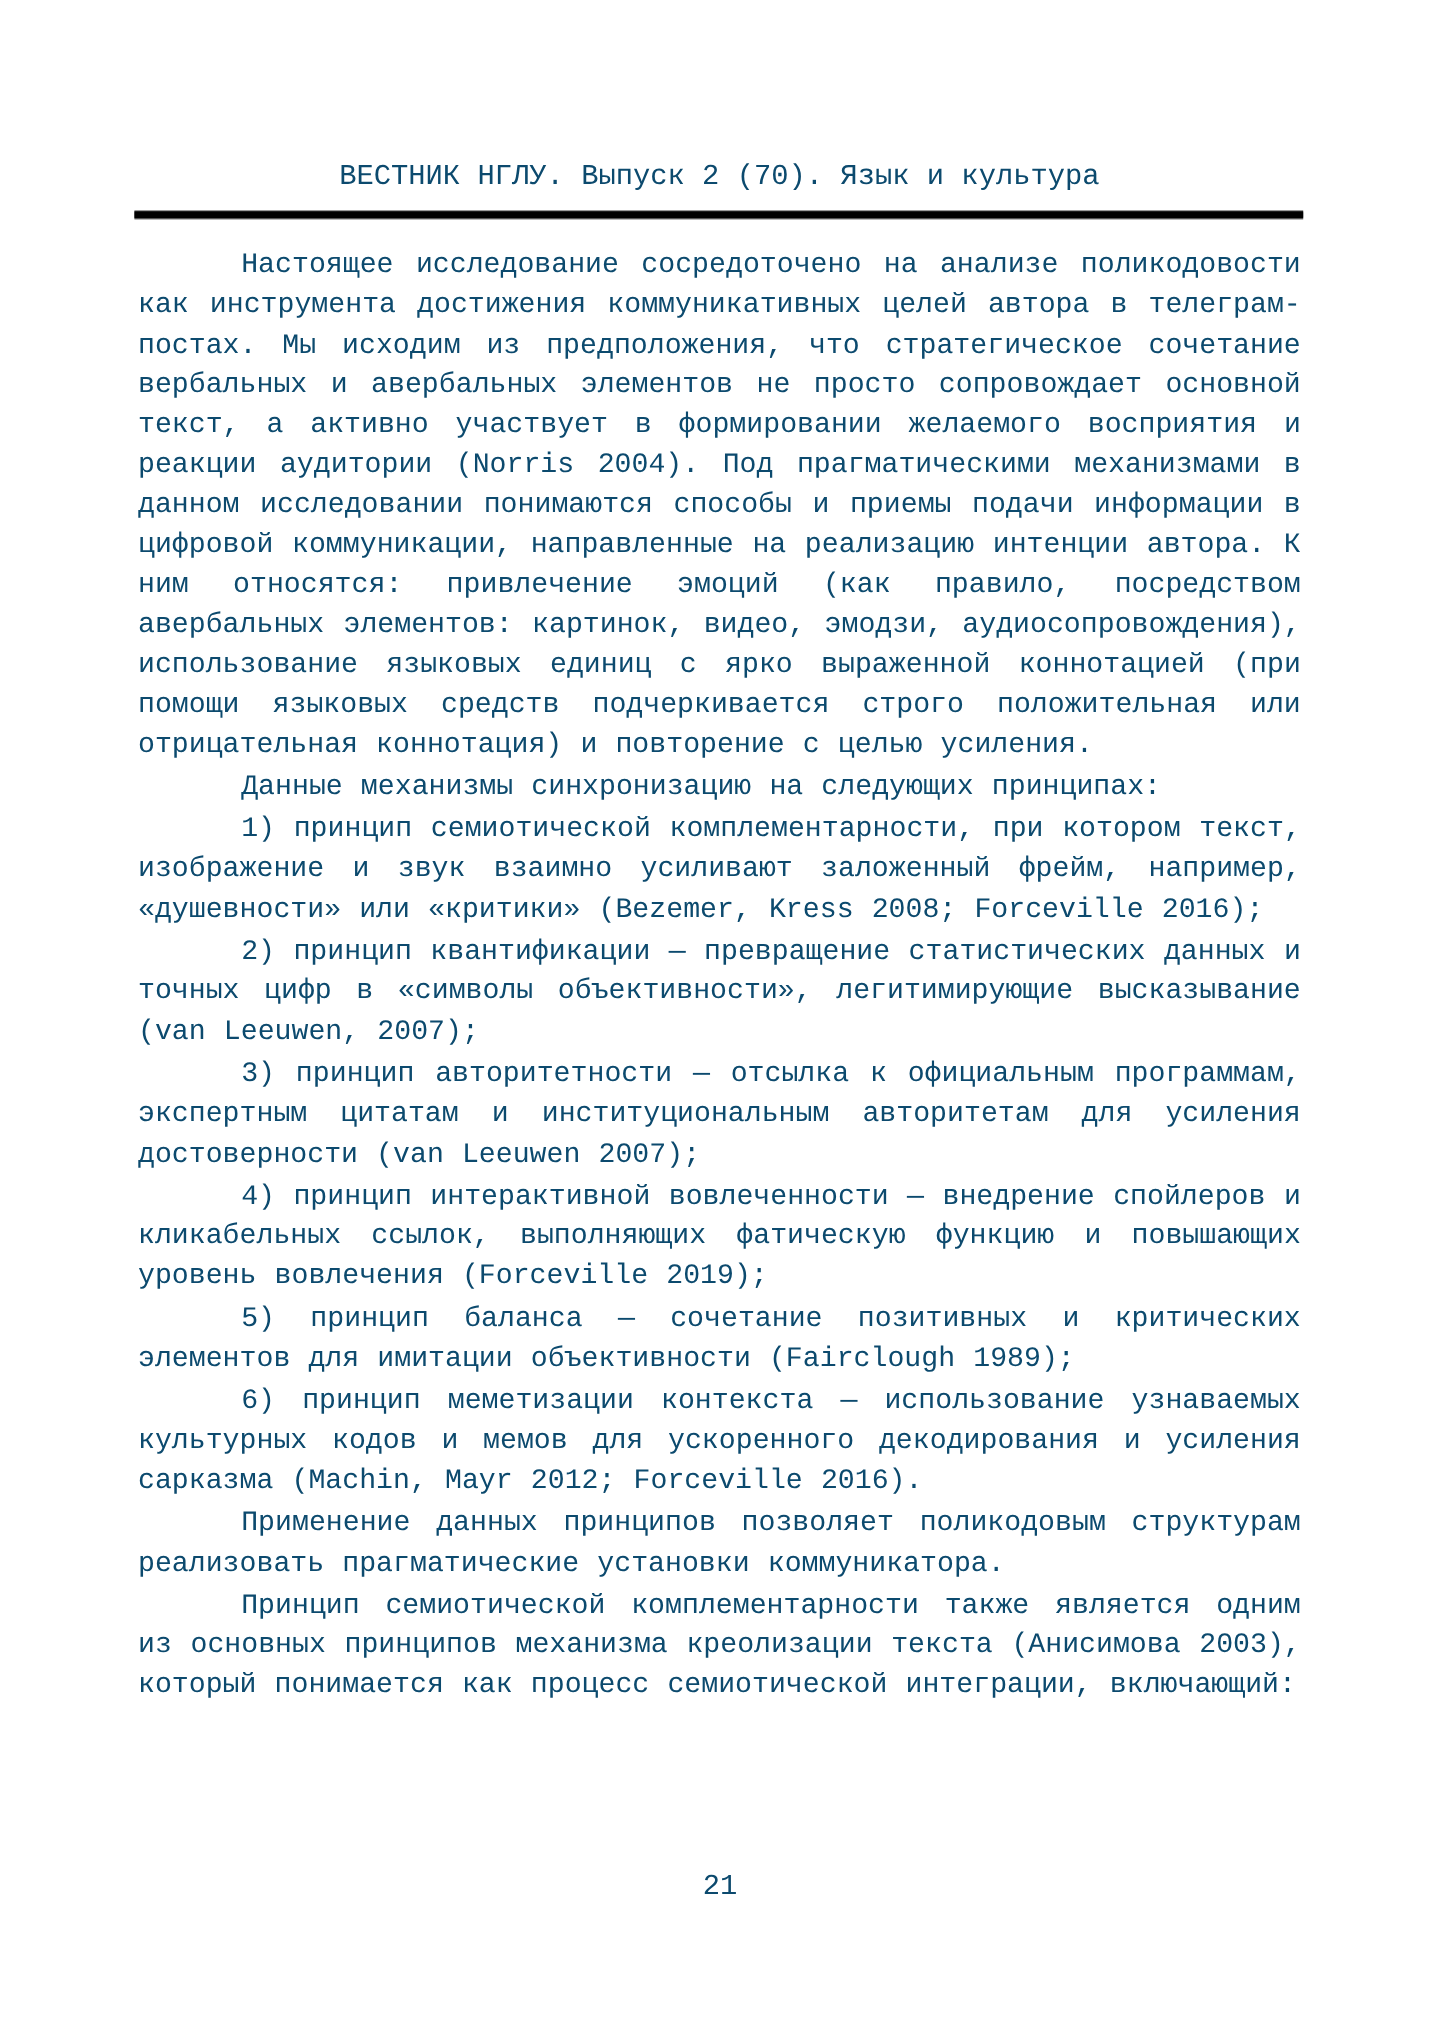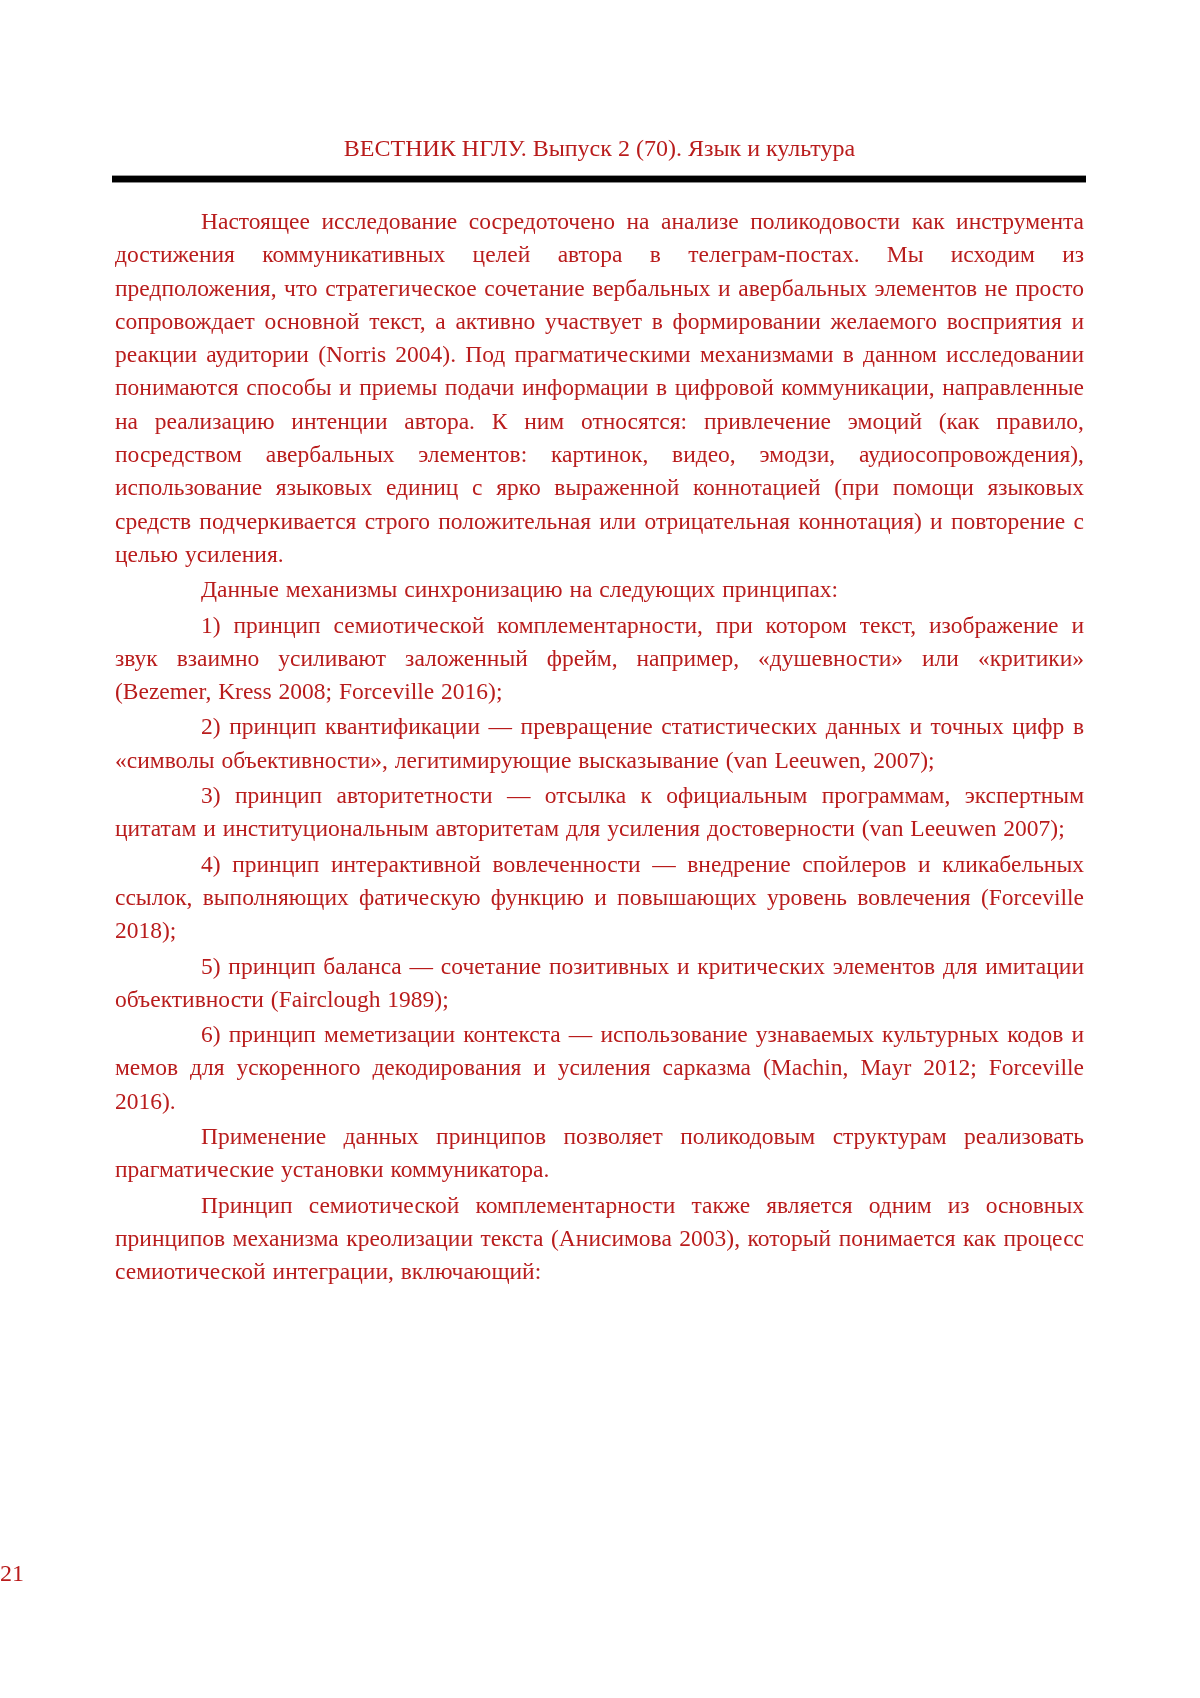--- a/index.html
+++ b/index.html
@@ -6,22 +6,22 @@
     margin: 0;
     padding: 0;
     background: #e8e8e8;
   }
   .page {
     position: relative;
     width: 1200px;
     height: 1698px;
     margin: 0 auto;
     background: #ffffff;
-    font-family: Liberation Serif, serif;
-    color: #b91c1c;
+    font-family: Liberation Mono, monospace;
+    color: #0c4a6e;
     overflow: hidden;
   }
   .running-head {
     position: absolute;
     top: 133px;
     left: 113px;
     width: 973px;
     text-align: center;
     font-size: 24px;
     line-height: 30px;
@@ -49,41 +49,41 @@
     margin: 2px;
     padding: 0;
     text-indent: 86px;
     word-spacing: 1px;
   }
   .page-number {
     position: absolute;
     top: 1558px;
     left: 0;
     width: 1200px;
-    text-align: left;
+    text-align: center;
     font-size: 24px;
     line-height: 30px;
   }
 </style>
 </head>
 <body>
 
 <div class="page">
 
   <div class="running-head">ВЕСТНИК НГЛУ. Выпуск 2 (70). Язык и культура</div>
 
   <div class="header-rule"></div>
 
   <div class="body-text">
     <p>Настоящее исследование сосредоточено на анализе поликодовости как инструмента достижения коммуникативных целей автора в телеграм-постах. Мы исходим из предположения, что стратегическое сочетание вербальных и авербальных элементов не просто сопровождает основной текст, а активно участвует в формировании желаемого восприятия и реакции аудитории (Norris 2004). Под прагматическими механизмами в данном исследовании понимаются способы и приемы подачи информации в цифровой коммуникации, направленные на реализацию интенции автора. К ним относятся: привлечение эмоций (как правило, посредством авербальных элементов: картинок, видео, эмодзи, аудиосопровождения), использование языковых единиц с ярко выраженной коннотацией (при помощи языковых средств подчеркивается строго положительная или отрицательная коннотация) и повторение с целью усиления.</p>
     <p>Данные механизмы синхронизацию на следующих принципах:</p>
     <p>1) принцип семиотической комплементарности, при котором текст, изображение и звук взаимно усиливают заложенный фрейм, например, «душевности» или «критики» (Bezemer, Kress 2008; Forceville 2016);</p>
     <p>2) принцип квантификации — превращение статистических данных и точных цифр в «символы объективности», легитимирующие высказывание (van Leeuwen, 2007);</p>
     <p>3) принцип авторитетности — отсылка к официальным программам, экспертным цитатам и институциональным авторитетам для усиления достоверности (van Leeuwen 2007);</p>
-    <p>4) принцип интерактивной вовлеченности — внедрение спойлеров и кликабельных ссылок, выполняющих фатическую функцию и повышающих уровень вовлечения (Forceville 2018);</p>
+    <p>4) принцип интерактивной вовлеченности — внедрение спойлеров и кликабельных ссылок, выполняющих фатическую функцию и повышающих уровень вовлечения (Forceville 2019);</p>
     <p>5) принцип баланса — сочетание позитивных и критических элементов для имитации объективности (Fairclough 1989);</p>
     <p>6) принцип меметизации контекста — использование узнаваемых культурных кодов и мемов для ускоренного декодирования и усиления сарказма (Machin, Mayr 2012; Forceville 2016).</p>
     <p>Применение данных принципов позволяет поликодовым структурам реализовать прагматические установки коммуникатора.</p>
     <p>Принцип семиотической комплементарности также является одним из основных принципов механизма креолизации текста (Анисимова 2003), который понимается как процесс семиотической интеграции, включающий:</p>
   </div>
 
   <div class="page-number">21</div>
 
 </div>
 

